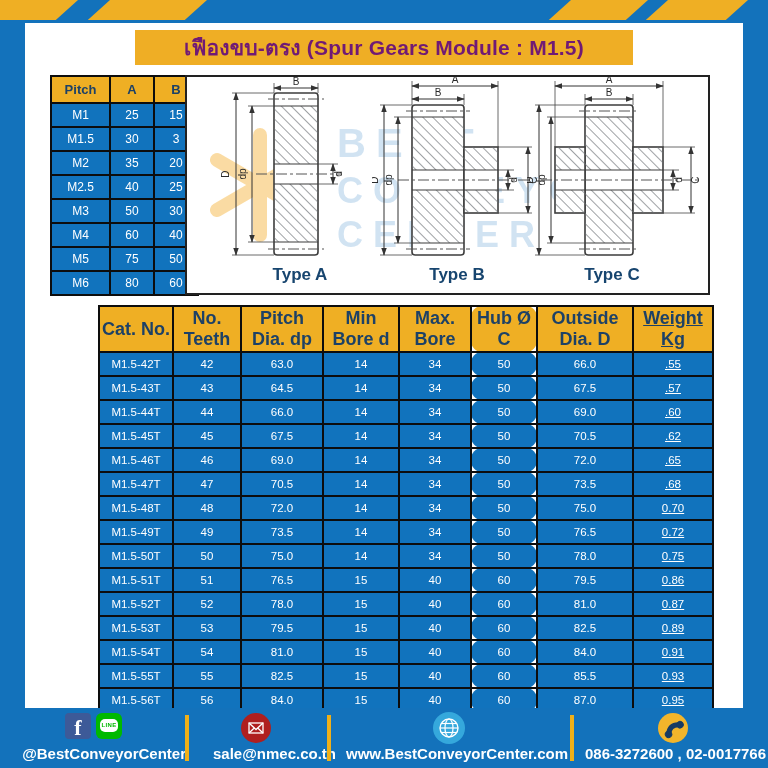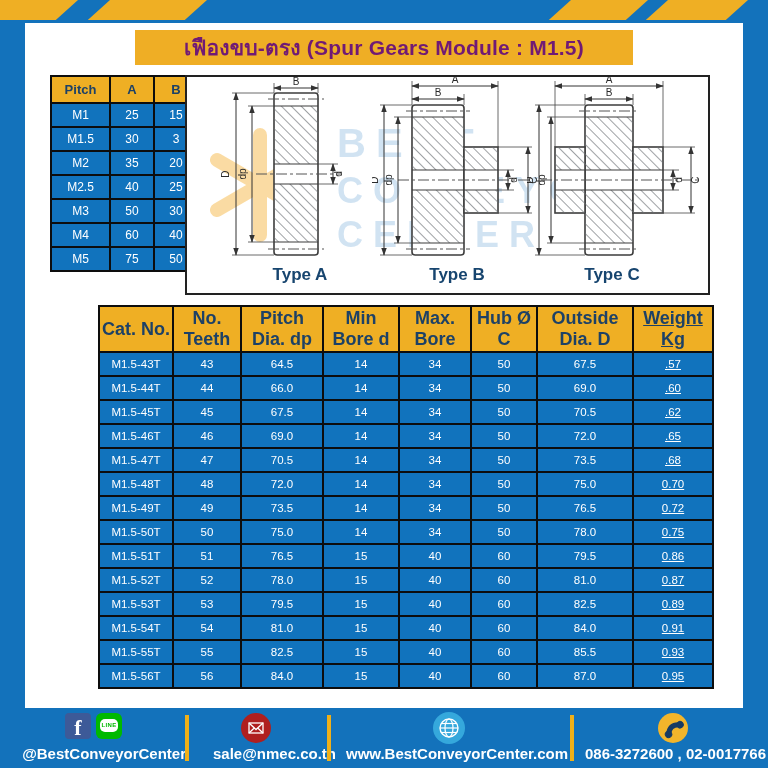--- a/index.html
+++ b/index.html
@@ -39,21 +39,21 @@
   .main-table{position:absolute;left:73px;top:282px;width:582px;}
   .main-table th{height:24px;background:#EFAF24;color:#1D4166;font-size:18px;
     border:2px solid #0d0d0d;text-align:center;}
   .main-table td{height:20px;background:#1173BD;color:#ffffff;font-size:11.5px;
     border:2px solid #0d0d0d;text-align:center;}
   .main-table th:nth-child(1),.main-table td:nth-child(1){width:70px;}
   .main-table th:nth-child(2),.main-table td:nth-child(2){width:64px;}
   .main-table th:nth-child(3),.main-table td:nth-child(3){width:78px;}
   .main-table th:nth-child(4),.main-table td:nth-child(4){width:72px;}
   .main-table th:nth-child(5),.main-table td:nth-child(5){width:68px;}
-  .main-table th:nth-child(6),.main-table td:nth-child(6){width:62px;}
+  .main-table th:nth-child(6),.main-table td:nth-child(6){width:62px;border-radius:11px;}
   .main-table th:nth-child(7),.main-table td:nth-child(7){width:92px;}
   .main-table th:nth-child(8),.main-table td:nth-child(8){width:76px;text-decoration:underline;}
   
   .footer{position:absolute;left:0;top:708px;width:768px;height:60px;background:#1372BB;}
   .footer-label{position:absolute;top:37px;color:#ffffff;font-weight:bold;font-size:15px;
     text-align:right;white-space:nowrap;}
   .divider{position:absolute;top:7px;width:4px;height:46px;background:#EFB019;}
   .fb-icon{position:absolute;left:65px;top:5px;width:26px;height:26px;border-radius:4px;
     background:#3D5A98;color:#fff;font-weight:bold;font-size:22px;text-align:center;
     line-height:30px;overflow:hidden;font-family:"Liberation Serif", serif;}
@@ -130,20 +130,25 @@
         </tr>
         <tr>
           <td>M4</td>
           <td>60</td>
           <td>40</td>
         </tr>
         <tr>
           <td>M5</td>
           <td>75</td>
           <td>50</td>
+        </tr>
+        <tr>
+          <td>M6</td>
+          <td>80</td>
+          <td>60</td>
         </tr>
       </tbody>
     </table>
 
   <div class="diagram-panel">
 
     <div class="watermark">
       <svg width="130" height="160" style="position:absolute;left:8px;top:28px;opacity:.4">
         <g stroke="#F4A81C" stroke-width="14" stroke-linecap="round">
           <line x1="65" y1="30" x2="65" y2="130"></line>
@@ -296,20 +301,30 @@
           <th>Pitch Dia. dp</th>
           <th>Min Bore d</th>
           <th>Max. Bore</th>
           <th>Hub Ø C</th>
           <th>Outside Dia. D</th>
           <th>Weight Kg</th>
         </tr>
       </thead>
       <tbody>
         <tr>
+          <td>M1.5-42T</td>
+          <td>42</td>
+          <td>63.0</td>
+          <td>14</td>
+          <td>34</td>
+          <td>50</td>
+          <td>66.0</td>
+          <td>.55</td>
+        </tr>
+        <tr>
           <td>M1.5-43T</td>
           <td>43</td>
           <td>64.5</td>
           <td>14</td>
           <td>34</td>
           <td>50</td>
           <td>67.5</td>
           <td>.57</td>
         </tr>
         <tr>

